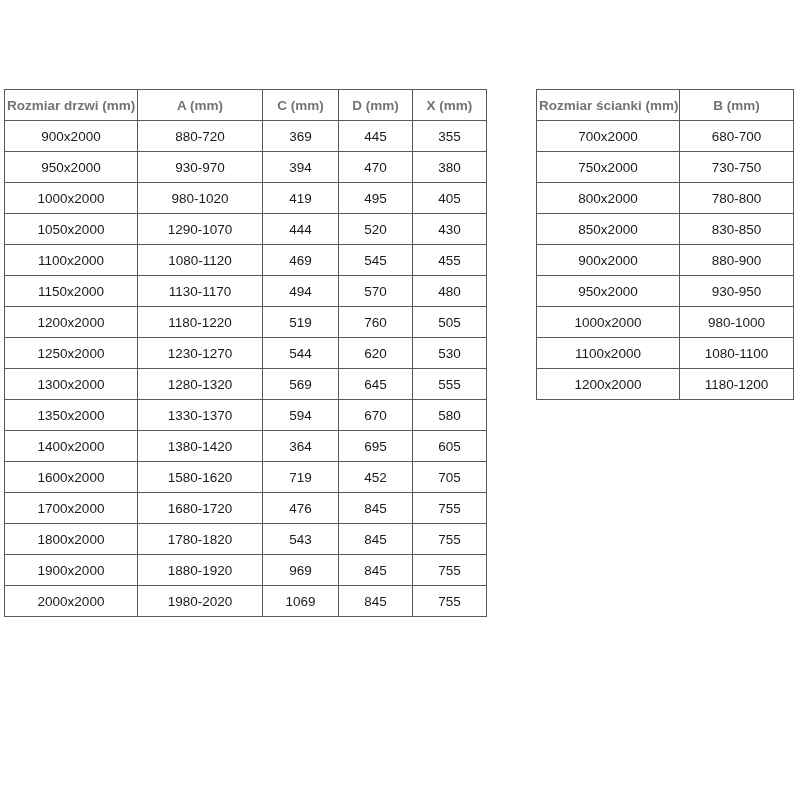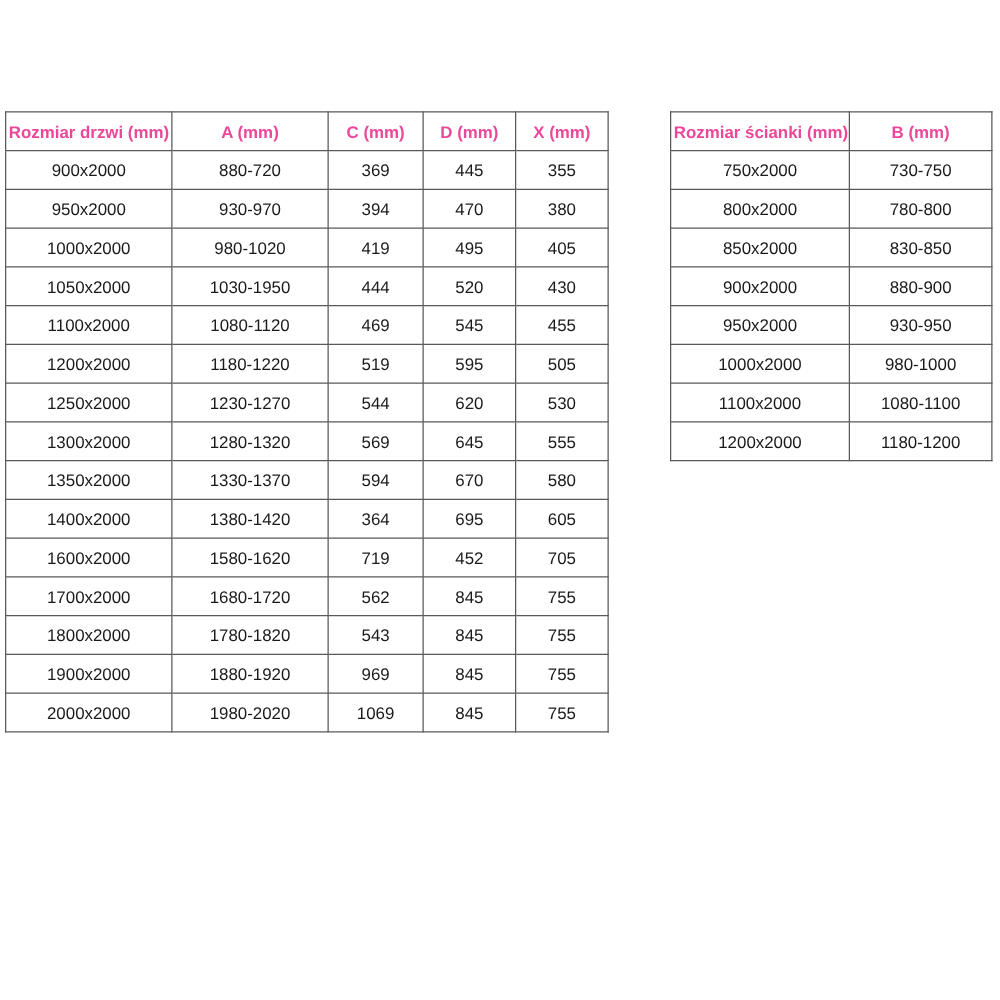--- a/index.html
+++ b/index.html
@@ -27,21 +27,21 @@
     text-align: center;
     vertical-align: middle;
     font-size: 13.5px;
     padding: 0 2px;
     height: 30px;
     overflow: hidden;
     white-space: nowrap;
   }
   table.spec th {
     font-weight: bold;
-    color: #ec4899;
+    color: #737373;
   }
   #doors-table {
     left: 4px;
     top: 89px;
     width: 482px;
   }
   #walls-table {
     left: 536px;
     top: 89px;
     width: 257px;
@@ -86,37 +86,44 @@
         </tr>
         <tr>
           <td>1000x2000</td>
           <td>980-1020</td>
           <td>419</td>
           <td>495</td>
           <td>405</td>
         </tr>
         <tr>
           <td>1050x2000</td>
-          <td>1030-1950</td>
+          <td>1290-1070</td>
           <td>444</td>
           <td>520</td>
           <td>430</td>
         </tr>
         <tr>
           <td>1100x2000</td>
           <td>1080-1120</td>
           <td>469</td>
           <td>545</td>
           <td>455</td>
         </tr>
         <tr>
+          <td>1150x2000</td>
+          <td>1130-1170</td>
+          <td>494</td>
+          <td>570</td>
+          <td>480</td>
+        </tr>
+        <tr>
           <td>1200x2000</td>
           <td>1180-1220</td>
           <td>519</td>
-          <td>595</td>
+          <td>760</td>
           <td>505</td>
         </tr>
         <tr>
           <td>1250x2000</td>
           <td>1230-1270</td>
           <td>544</td>
           <td>620</td>
           <td>530</td>
         </tr>
         <tr>
@@ -143,21 +150,21 @@
         <tr>
           <td>1600x2000</td>
           <td>1580-1620</td>
           <td>719</td>
           <td>452</td>
           <td>705</td>
         </tr>
         <tr>
           <td>1700x2000</td>
           <td>1680-1720</td>
-          <td>562</td>
+          <td>476</td>
           <td>845</td>
           <td>755</td>
         </tr>
         <tr>
           <td>1800x2000</td>
           <td>1780-1820</td>
           <td>543</td>
           <td>845</td>
           <td>755</td>
         </tr>
@@ -184,20 +191,24 @@
         <col style="width: 114px;">
       </colgroup>
       <thead>
         <tr>
           <th>Rozmiar ścianki (mm)</th>
           <th>B (mm)</th>
         </tr>
       </thead>
       <tbody>
         <tr>
+          <td>700x2000</td>
+          <td>680-700</td>
+        </tr>
+        <tr>
           <td>750x2000</td>
           <td>730-750</td>
         </tr>
         <tr>
           <td>800x2000</td>
           <td>780-800</td>
         </tr>
         <tr>
           <td>850x2000</td>
           <td>830-850</td>

